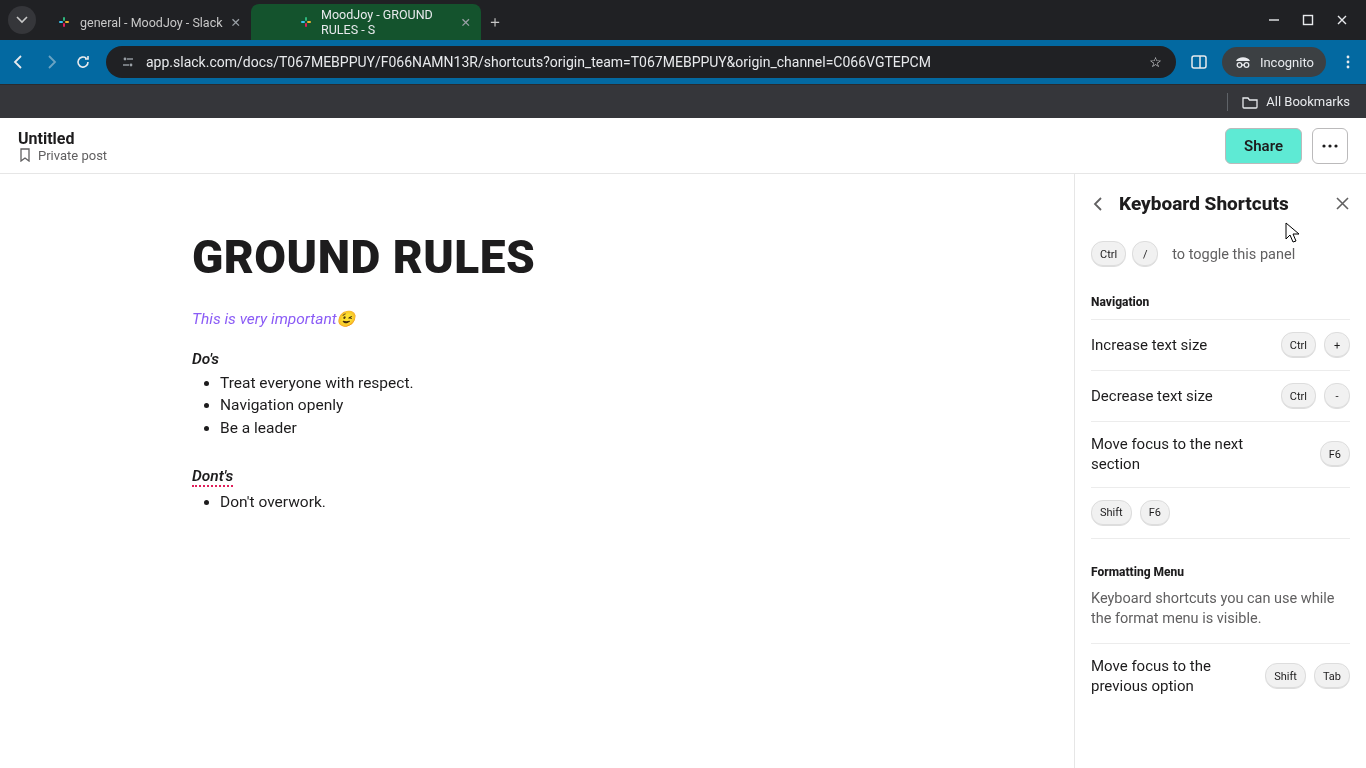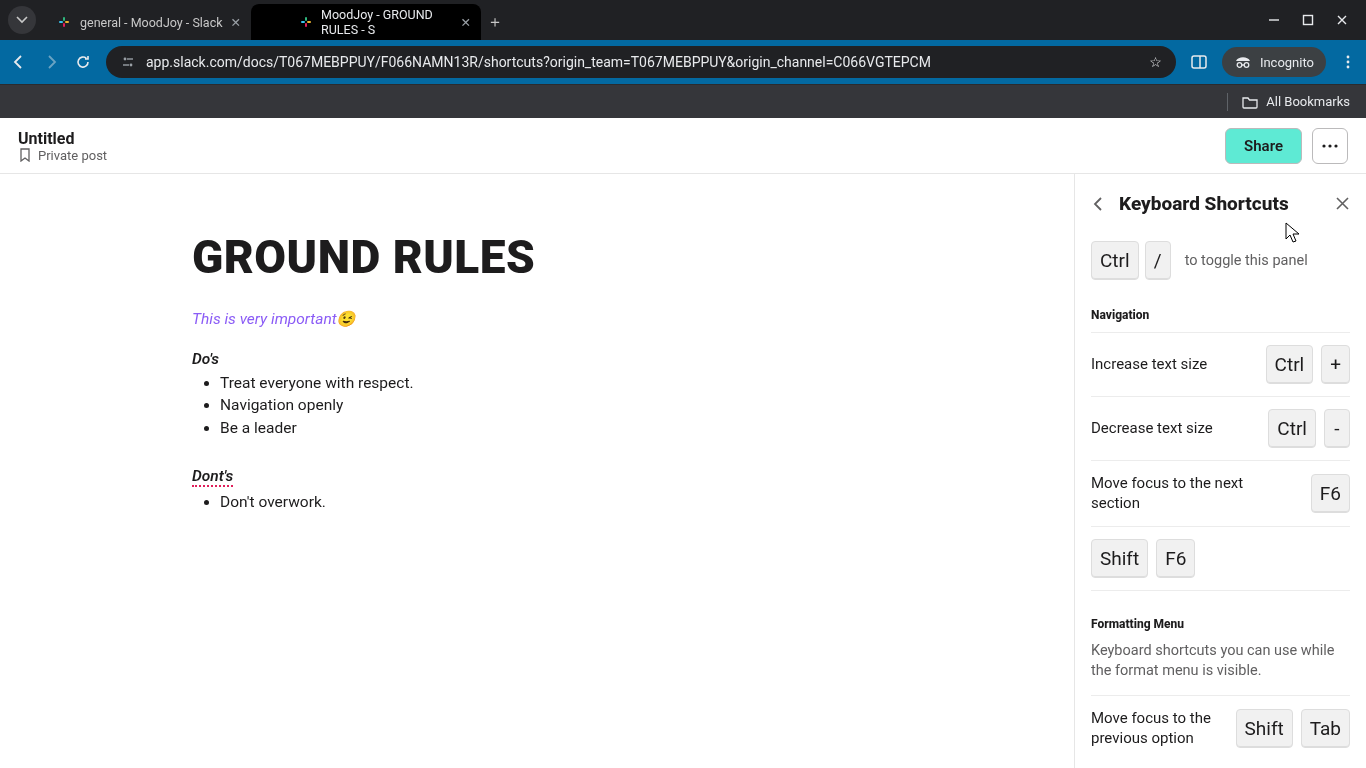--- a/index.html
+++ b/index.html
@@ -6,21 +6,21 @@
 html, body { width: 1366px; height: 768px; overflow: hidden; font-family: -apple-system, "Segoe UI", Roboto, Helvetica, Arial, sans-serif; }
 
 
 .chrome { background: #202124; height: 40px; display: flex; align-items: stretch; }
 .tab {
   display: flex; align-items: center; gap: 8px;
   padding: 0 10px; height: 36px; margin-top: 4px;
   font-size: 12.5px; color: #c8c8c8; max-width: 230px;
   border-radius: 8px 8px 0 0;
 }
-.tab.active { background: #000000; color: #e8eaed; padding-left: 48px; }
+.tab.active { background: #14532d; color: #e8eaed; padding-left: 48px; }
 .tab .fav { width: 16px; height: 16px; display: inline-flex; align-items: center; justify-content: center; font-size: 12px; }
 .tab .close-x { margin-left: auto; color: #9aa0a6; }
 .tab-strip { display: flex; align-items: stretch; flex: 1; padding-left: 6px; }
 .tab-dd {
   width: 28px; height: 28px; margin: 6px 4px 0 8px;
   background: #35363a; border-radius: 14px;
   display: flex; align-items: center; justify-content: center; color: #c8c8c8;
 }
 .new-tab { width: 28px; display:flex; align-items:center; justify-content:center; color:#c8c8c8; margin-top:4px; }
 .win-controls { display: flex; align-items: center; gap: 22px; padding: 0 18px; color: #c8c8c8; }
@@ -85,23 +85,23 @@
 
 .panel {
   width: 292px; border-left: 1px solid #e6e6e6;
   padding: 18px 16px; overflow: auto; color: #1d1c1d;
 }
 .panel-top { display: flex; align-items: center; gap: 12px; margin-bottom: 26px; }
 .panel-title { font-size: 19px; font-weight: 800; }
 .panel-top .panel-close { margin-left: auto; color: #616061; }
 .kbd {
   display: inline-flex; align-items:center; justify-content:center;
-  min-width: 26px; height: 39px; padding: 0 8px;
-  background: #f1f1f1; border: 1px solid #dddddd; border-radius: 4px;
-  font-size: 19px; box-shadow: inset 0 -1px 0 #ddd; color:#1d1c1d;
+  min-width: 26px; height: 26px; padding: 0 8px;
+  background: #f1f1f1; border: 1px solid #dddddd; border-radius: 12px;
+  font-size: 11px; box-shadow: inset 0 -1px 0 #ddd; color:#1d1c1d;
 }
 .panel .hint { display:flex; align-items:center; gap:6px; color:#616061; font-size:14.5px; margin-bottom: 28px; }
 .sec-h { font-size: 12px; font-weight: 800; margin: 8px 0 10px; }
 .sec-sub { color:#616061; font-size:14.5px; line-height:1.4; margin-bottom: 14px; }
 .row {
   display: flex; align-items: center; justify-content: space-between;
   padding: 12px 0; border-top: 1px solid #ececec; font-size: 15px;
 }
 .row:first-of-type { border-top: 1px solid #ececec; }
 .row .lbl { max-width: 160px; line-height: 1.35; }

